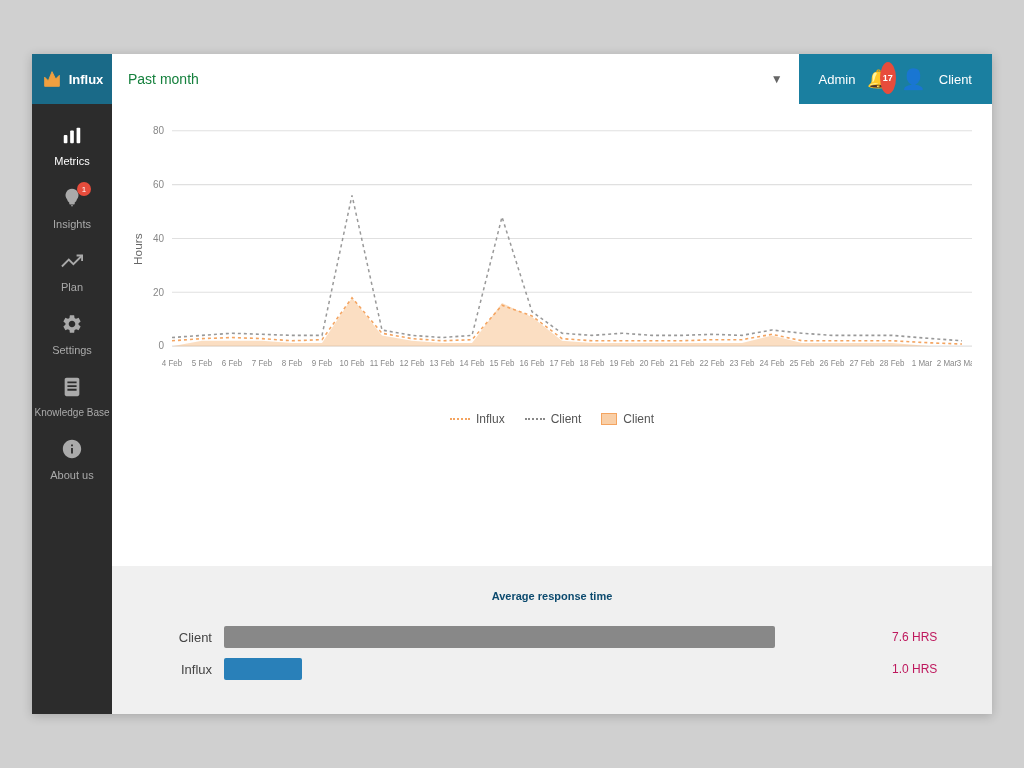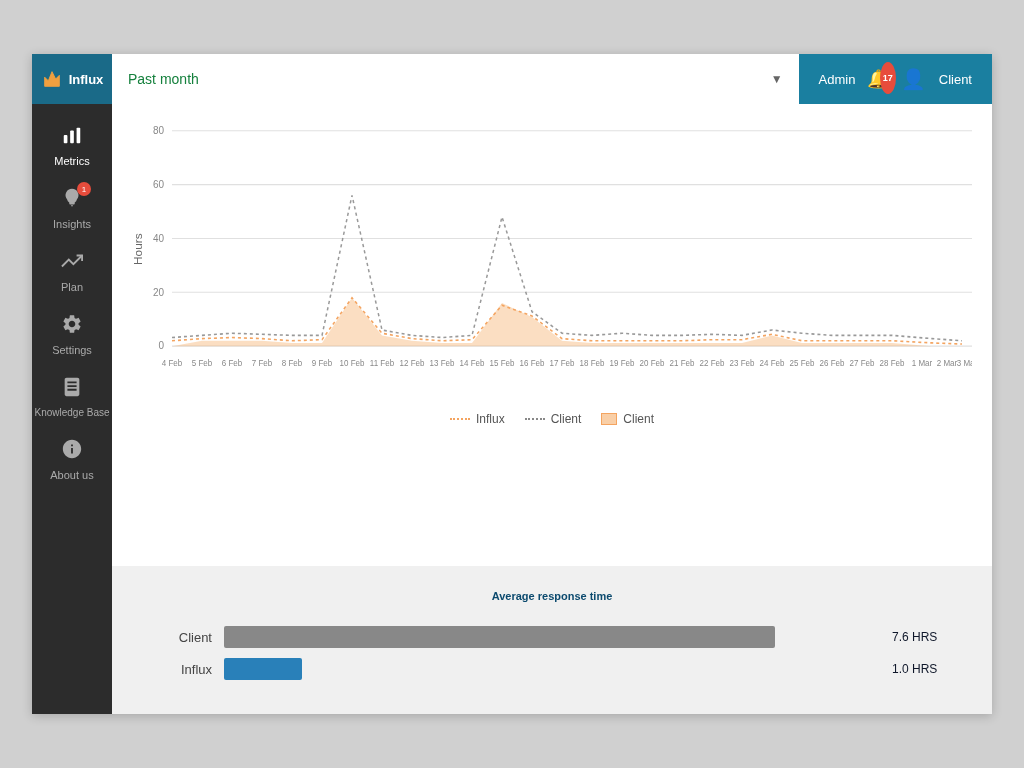--- a/index.html
+++ b/index.html
@@ -257,21 +257,21 @@
     .bar-fill.client {
       background: #888;
       width: 85%;
     }
     .bar-fill.influx {
       background: #2980b9;
       width: 12%;
     }
     .bar-value {
       font-size: 12px;
-      color: #0f172a;
+      color: #be185d;
       white-space: nowrap;
       margin-left: 8px;
       min-width: 60px;
     }
   </style>
 </head>
 <body>
 
 <div class="outer-wrapper">
   <div class="app-container">

